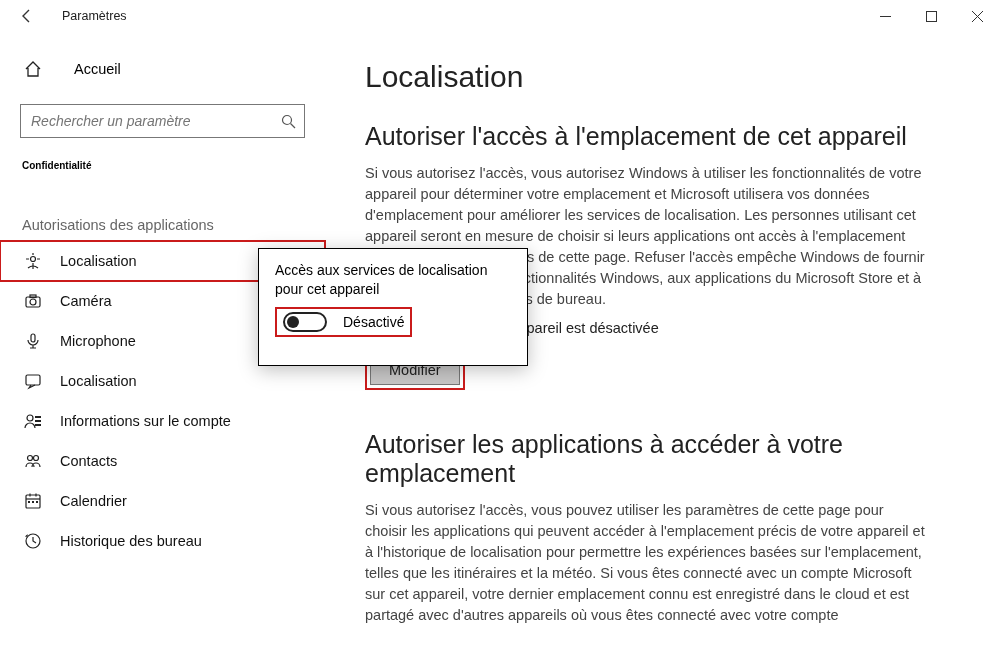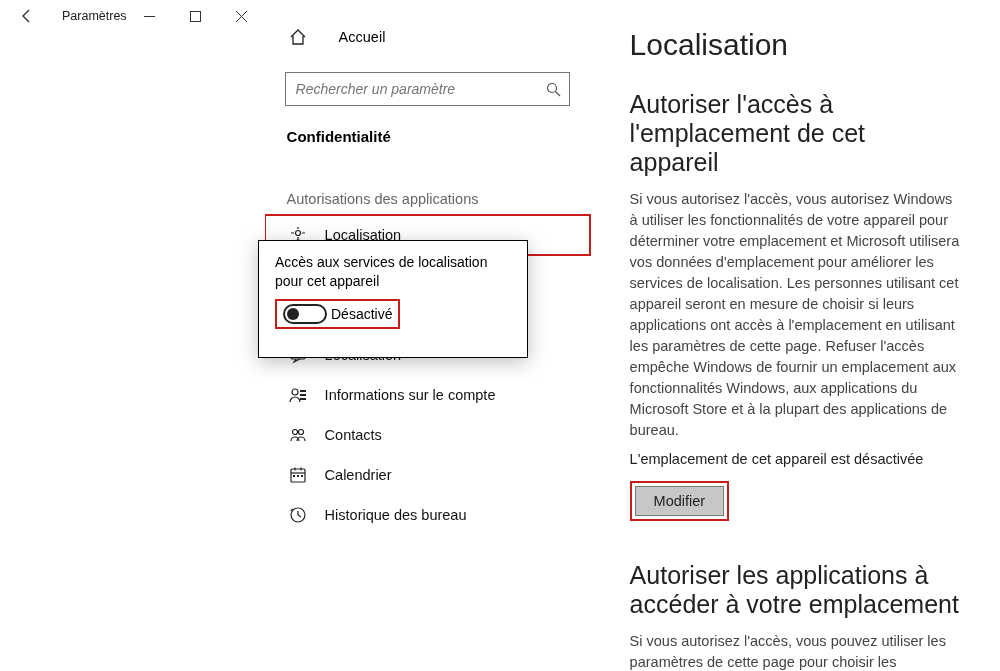--- a/index.html
+++ b/index.html
@@ -8,21 +8,21 @@
       font-size: 14px;
       color: #000;
       background: #fff;
       width: 1000px;
       height: 671px;
       overflow: hidden;
       position: relative;
     }
     .window {
       display: flex;
-      flex-direction: row;
+      flex-direction: column;
       width: 100%;
       height: 100%;
     }
     .titlebar {
       display: flex;
       align-items: center;
       height: 32px;
       padding-left: 12px;
     }
     .titlebar .back {
@@ -82,21 +82,21 @@
       outline: none;
       font-size: 14px;
       font-style: italic;
       color: #7f1d1d;
       background: transparent;
     }
     .search .sicon { color: #555; font-size: 14px; }
     .section-label {
       padding: 16px 20px 8px 22px;
       font-weight: 600;
-      font-size: 15px;
+      font-size: 10px;
     }
     .section-sub {
       padding: 38px 20px 8px 22px;
       font-size: 14.5px;
       color: #666;
     }
     .nav-item {
       display: flex;
       align-items: center;
       padding: 11px 20px 11px 24px;
@@ -153,38 +153,38 @@
     .btn-wrap {
       display: inline-block;
       border: 2px solid #ca1b1b;
       padding: 3px;
       margin-bottom: 40px;
     }
     
     .popup {
       position: absolute;
       left: 258px;
-      top: 240px;
+      top: 248px;
       width: 270px;
       height: 118px;
       background: #fff;
       border: 1px solid #000;
       box-shadow: 0 4px 18px rgba(0,0,0,0.25);
       padding: 12px 16px 12px 16px;
       z-index: 50;
     }
     .popup .ptitle {
       font-size: 14px;
       line-height: 1.35;
       margin-bottom: 8px;
     }
     .toggle-row {
       display: flex;
       align-items: center;
-      gap: 4px;
+      gap: 16px;
       border: 2px solid #ca1b1b;
       padding: 3px 6px;
       width: fit-content;
     }
     .toggle {
       width: 44px;
       height: 20px;
       border: 2px solid #222;
       border-radius: 11px;
       position: relative;

